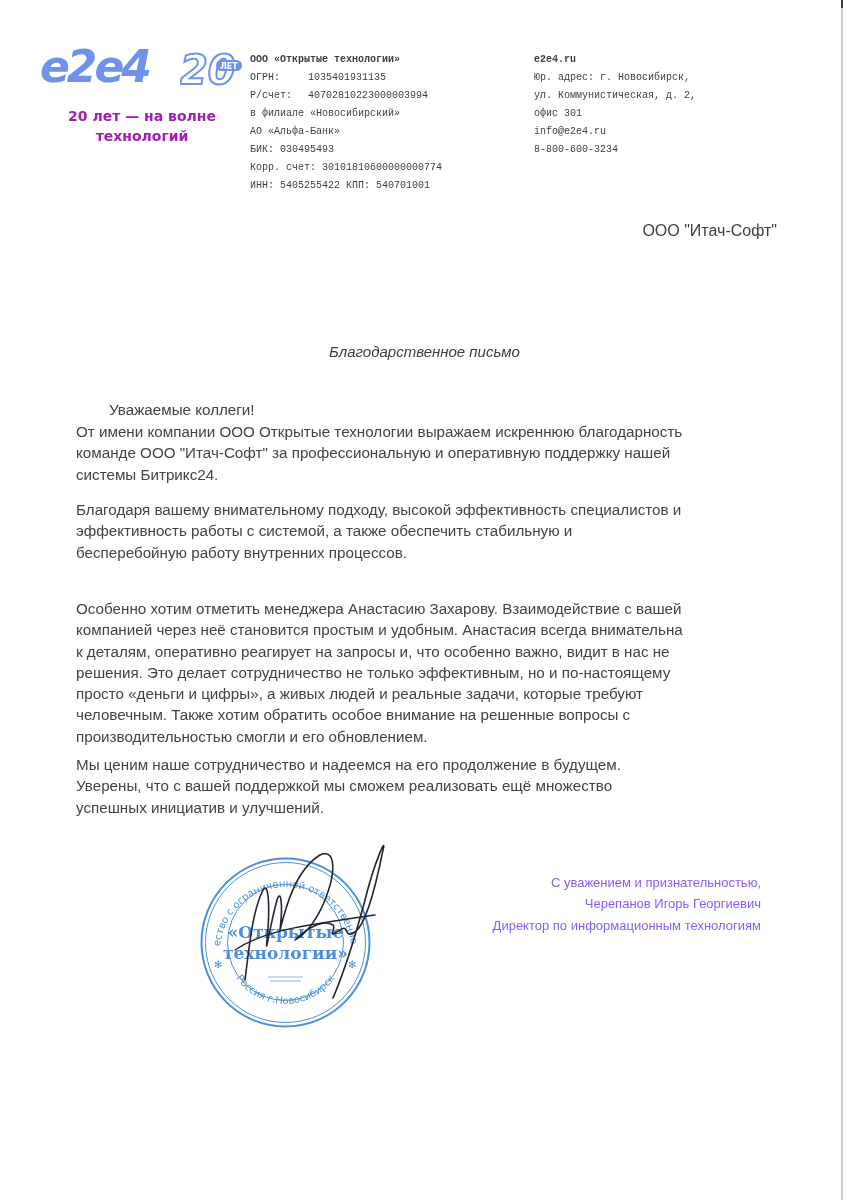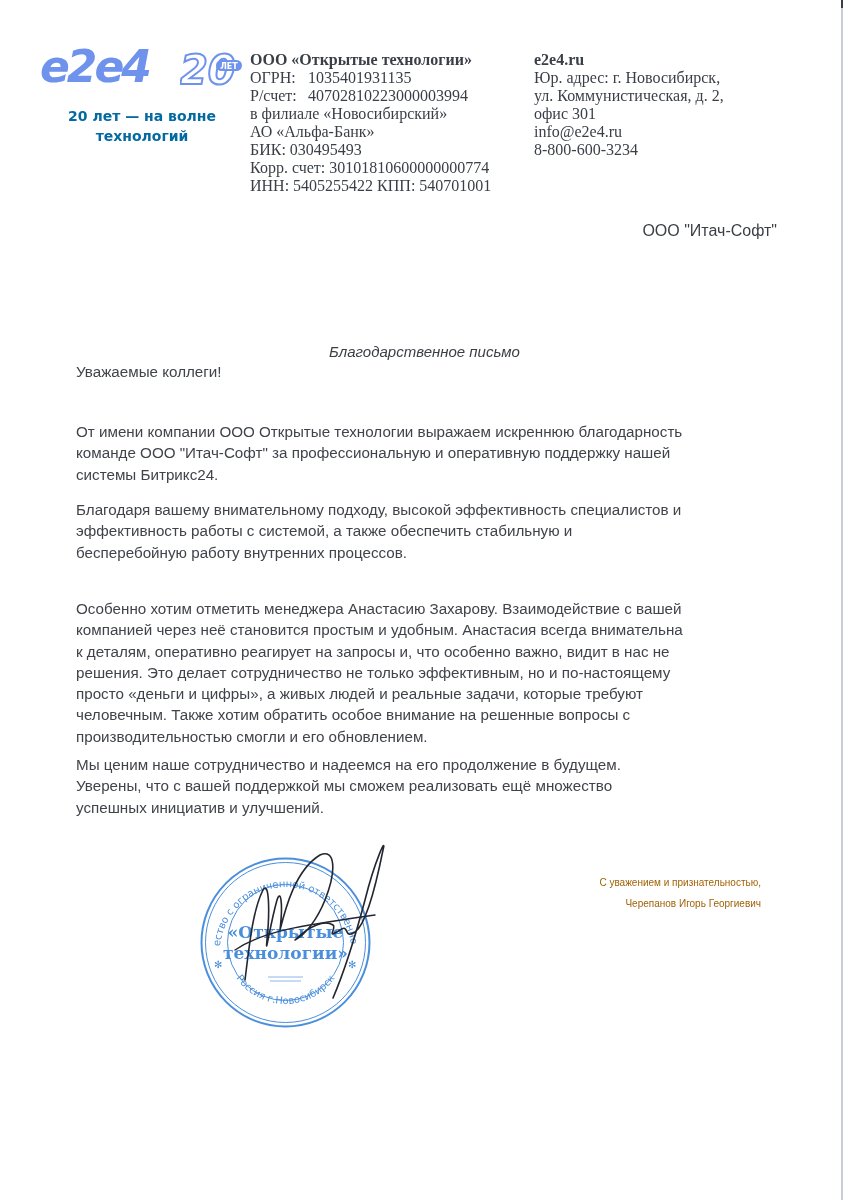--- a/index.html
+++ b/index.html
@@ -8,42 +8,42 @@
     font-family: "Liberation Sans", sans-serif; color: #3b3f45;
   }
   .page-edge { position: absolute; top: 0; right: 6px; width: 2px; height: 1200px; background: #c9ced6; }
   .page-edge-top { position: absolute; top: 0; right: 6px; width: 2px; height: 8px; background: #3a3d48; }
 
   
   .logo { position: absolute; left: 40px; top: 48px; width: 210px; height: 50px; }
   .logo-word { position: absolute; left: 0; top: -6px; font-family: "DejaVu Sans", sans-serif; font-weight: bold; font-style: italic;
     font-size: 44px; letter-spacing: -3px; color: #6f93ec; line-height: 50px; }
   .logo-20 { position: absolute; left: 140px; top: 0; width: 66px; height: 40px; }
-  .slogan { position: absolute; left: 64px; top: 106px; width: 156px; text-align: center; color: #0369a1;
+  .slogan { position: absolute; left: 64px; top: 106px; width: 156px; text-align: center; color: #a21caf;
     font-family: "DejaVu Sans", sans-serif; font-weight: bold; font-size: 14px; line-height: 20px; }
 
-  .req-col { position: absolute; font-family: Liberation Serif, serif; font-size: 16px; line-height: 18px; color: #3a3f47; }
+  .req-col { position: absolute; font-family: Liberation Mono, monospace; font-size: 10px; line-height: 18px; color: #3a3f47; }
   .req-col1 { left: 250px; top: 51px; }
   .req-col2 { left: 534px; top: 51px; }
   .req-col .bold { font-weight: bold; }
   .req-row { white-space: nowrap; }
   .req-label { display: inline-block; width: 58px; }
 
   .recipient { position: absolute; right: 72px; top: 222px; font-size: 16px; color: #3b3f45; }
 
   .title { position: absolute; left: 0; width: 849px; top: 343px; text-align: center; font-size: 15px; font-style: italic; }
   .body-text { position: absolute; left: 76px; width: 700px; font-size: 15.2px; line-height: 21.3px; color: #40444a; }
-  .greeting { top: 361px; }
+  .greeting { top: 399px; margin-left: 33px; }
   .p1 { top: 421px; }
   .p2 { top: 499px; }
   .p3 { top: 598px; }
   .p4 { top: 754px; }
   .line { display: block; white-space: nowrap; }
 
-  .sign-block { position: absolute; right: 88px; top: 872px; text-align: right; font-size: 10px; line-height: 21.3px; color: #a16207; margin-left: 20px; }
+  .sign-block { position: absolute; right: 88px; top: 872px; text-align: right; font-size: 13px; line-height: 21.3px; color: #8b5cf6; margin-left: 20px; }
 
   .stamp { position: absolute; left: 198px; top: 855px; width: 175px; height: 175px; }
   .signature { position: absolute; left: 225px; top: 830px; width: 170px; height: 180px; }
 </style>
 </head>
 <body>
 
 <div class="page-edge"></div>
 <div class="page-edge-top"></div>
 
@@ -110,20 +110,21 @@
 </div>
 <div class="body-text p4">
   <span class="line">Мы ценим наше сотрудничество и надеемся на его продолжение в будущем.</span>
   <span class="line">Уверены, что с вашей поддержкой мы сможем реализовать ещё множество</span>
   <span class="line">успешных инициатив и улучшений.</span>
 </div>
 
 <div class="sign-block">
   <div>С уважением и признательностью,</div>
   <div>Черепанов Игорь Георгиевич</div>
+  <div>Директор по информационным технологиям</div>
 </div>
 
 <svg class="stamp" viewBox="0 0 175 175">
   <defs>
     <path id="stampTop" d="M 22 90 A 66 66 0 0 1 153 90"></path>
     <path id="stampBottom" d="M 35 118 A 60 60 0 0 0 140 118"></path>
   </defs>
   <circle cx="87.5" cy="87.5" r="84" fill="none" stroke="#4b8fdc" stroke-width="2"></circle>
   <circle cx="87.5" cy="87.5" r="80" fill="none" stroke="#4b8fdc" stroke-width="1"></circle>
   <circle cx="87.5" cy="87.5" r="58" fill="none" stroke="#4b8fdc" stroke-width="1"></circle>

